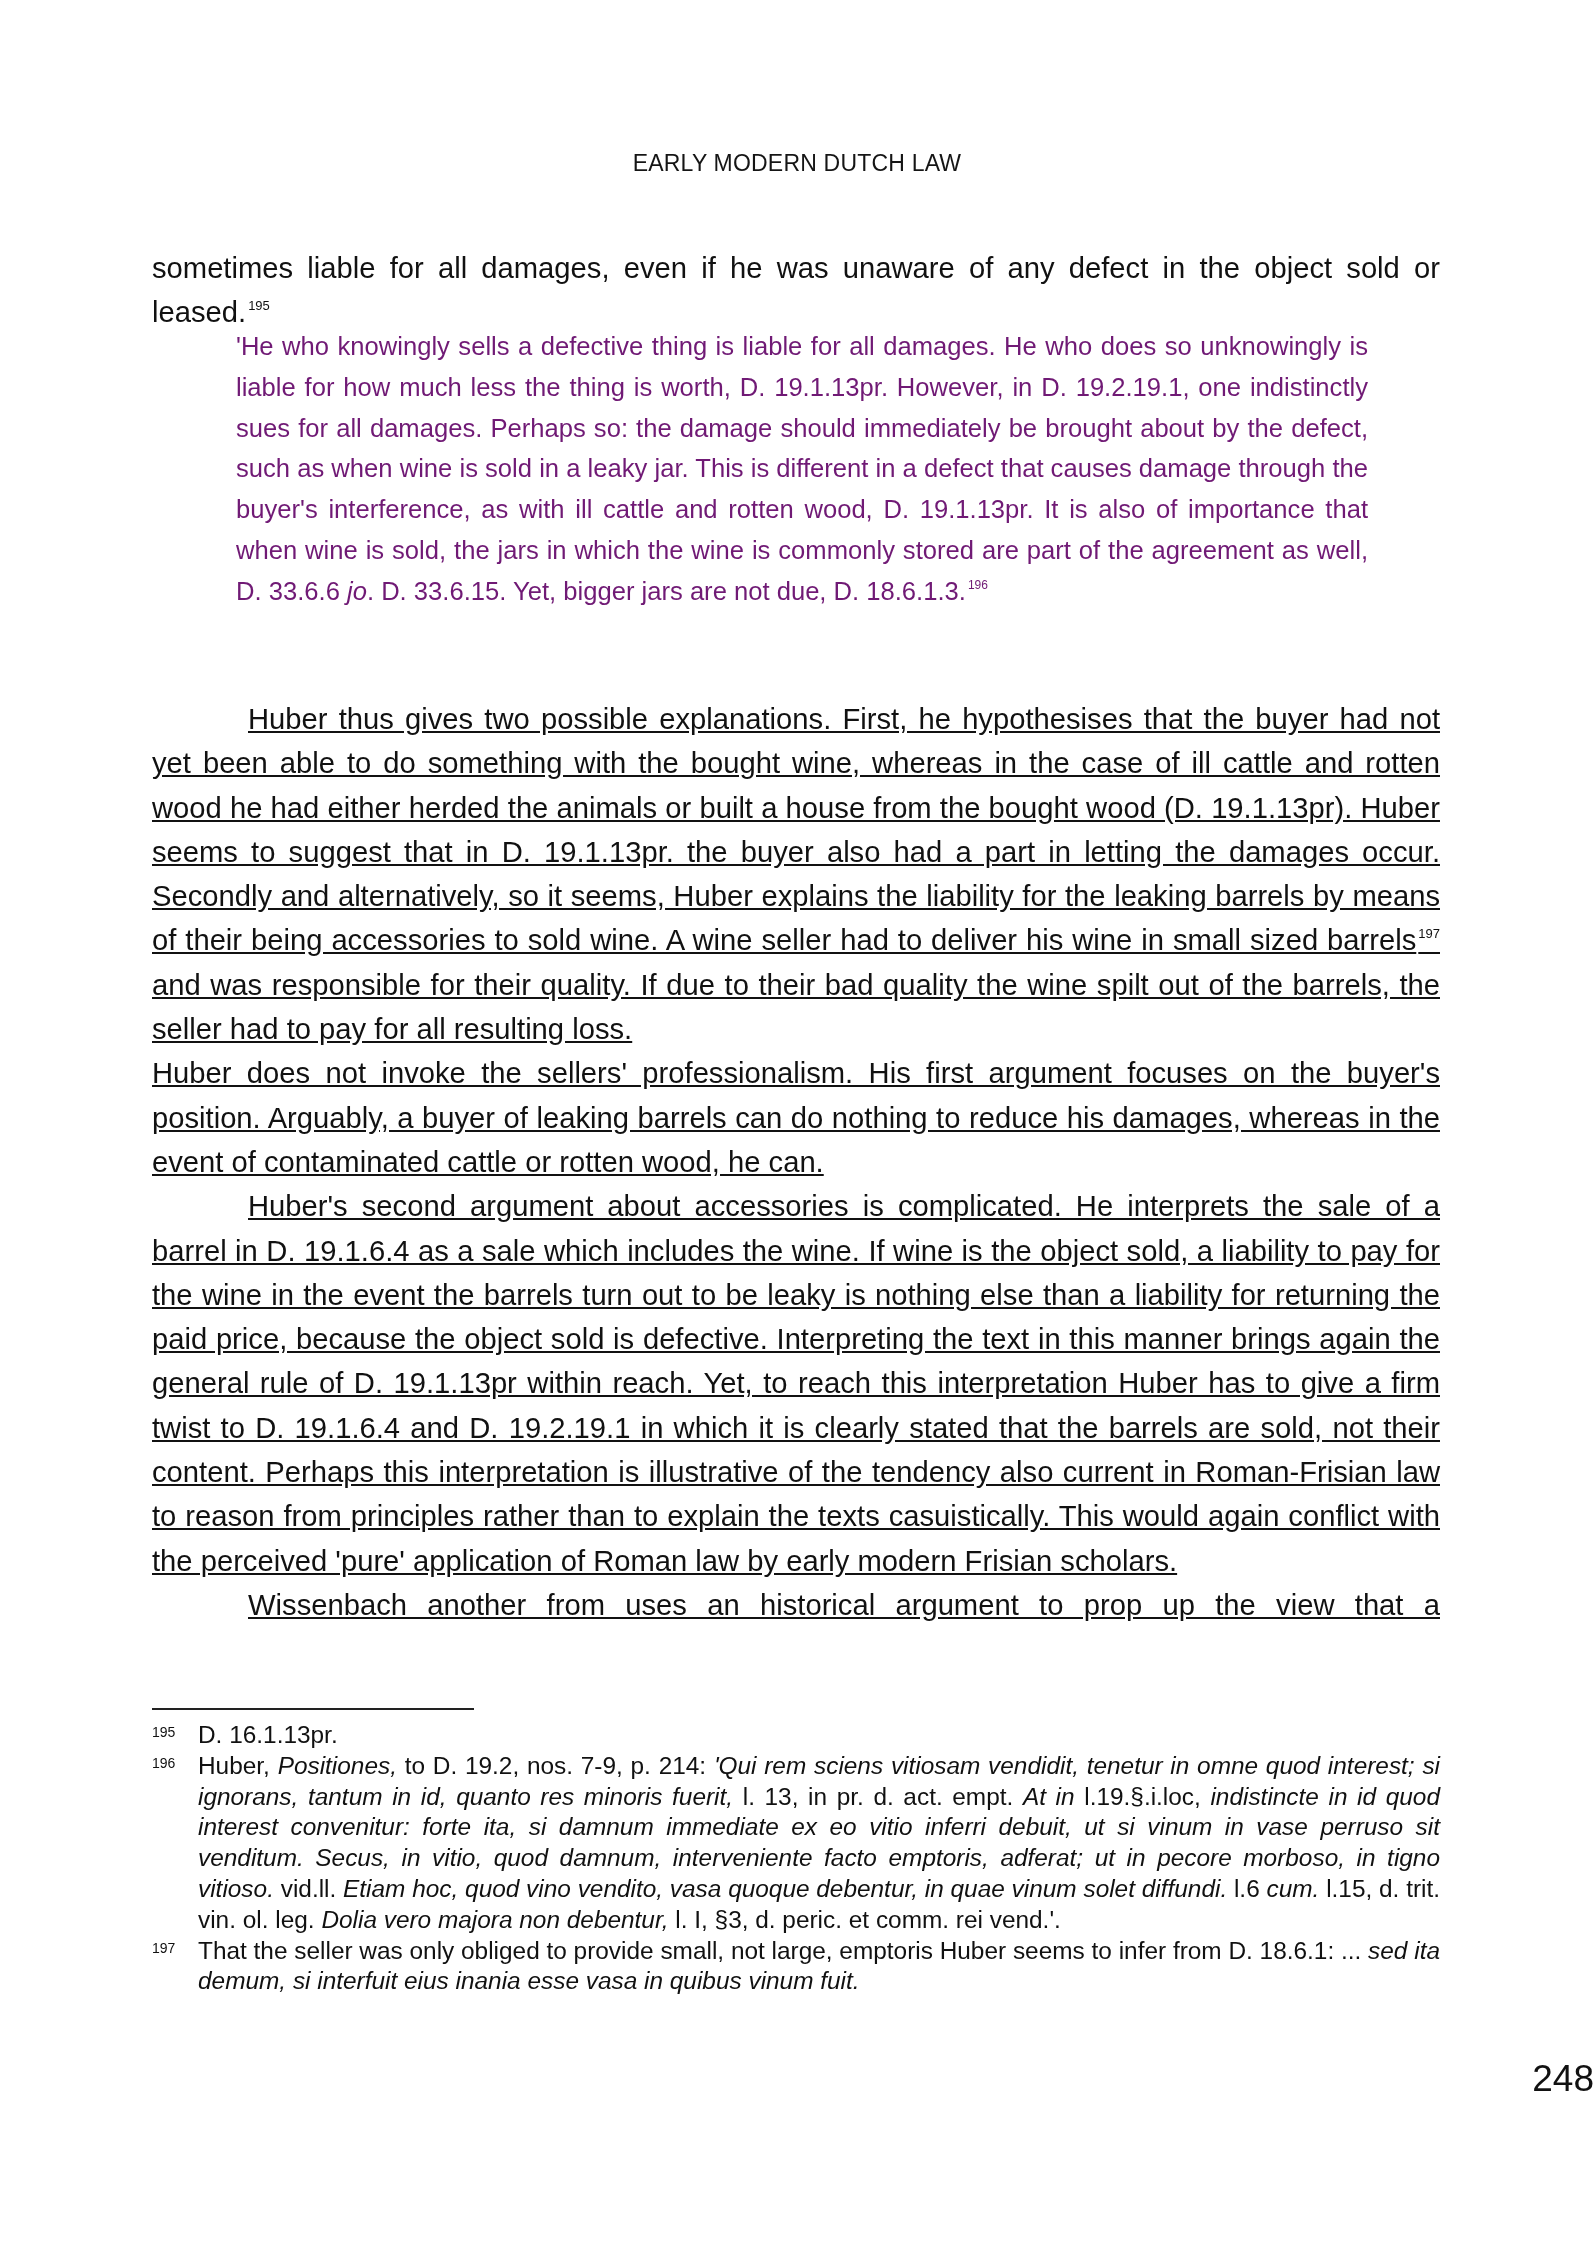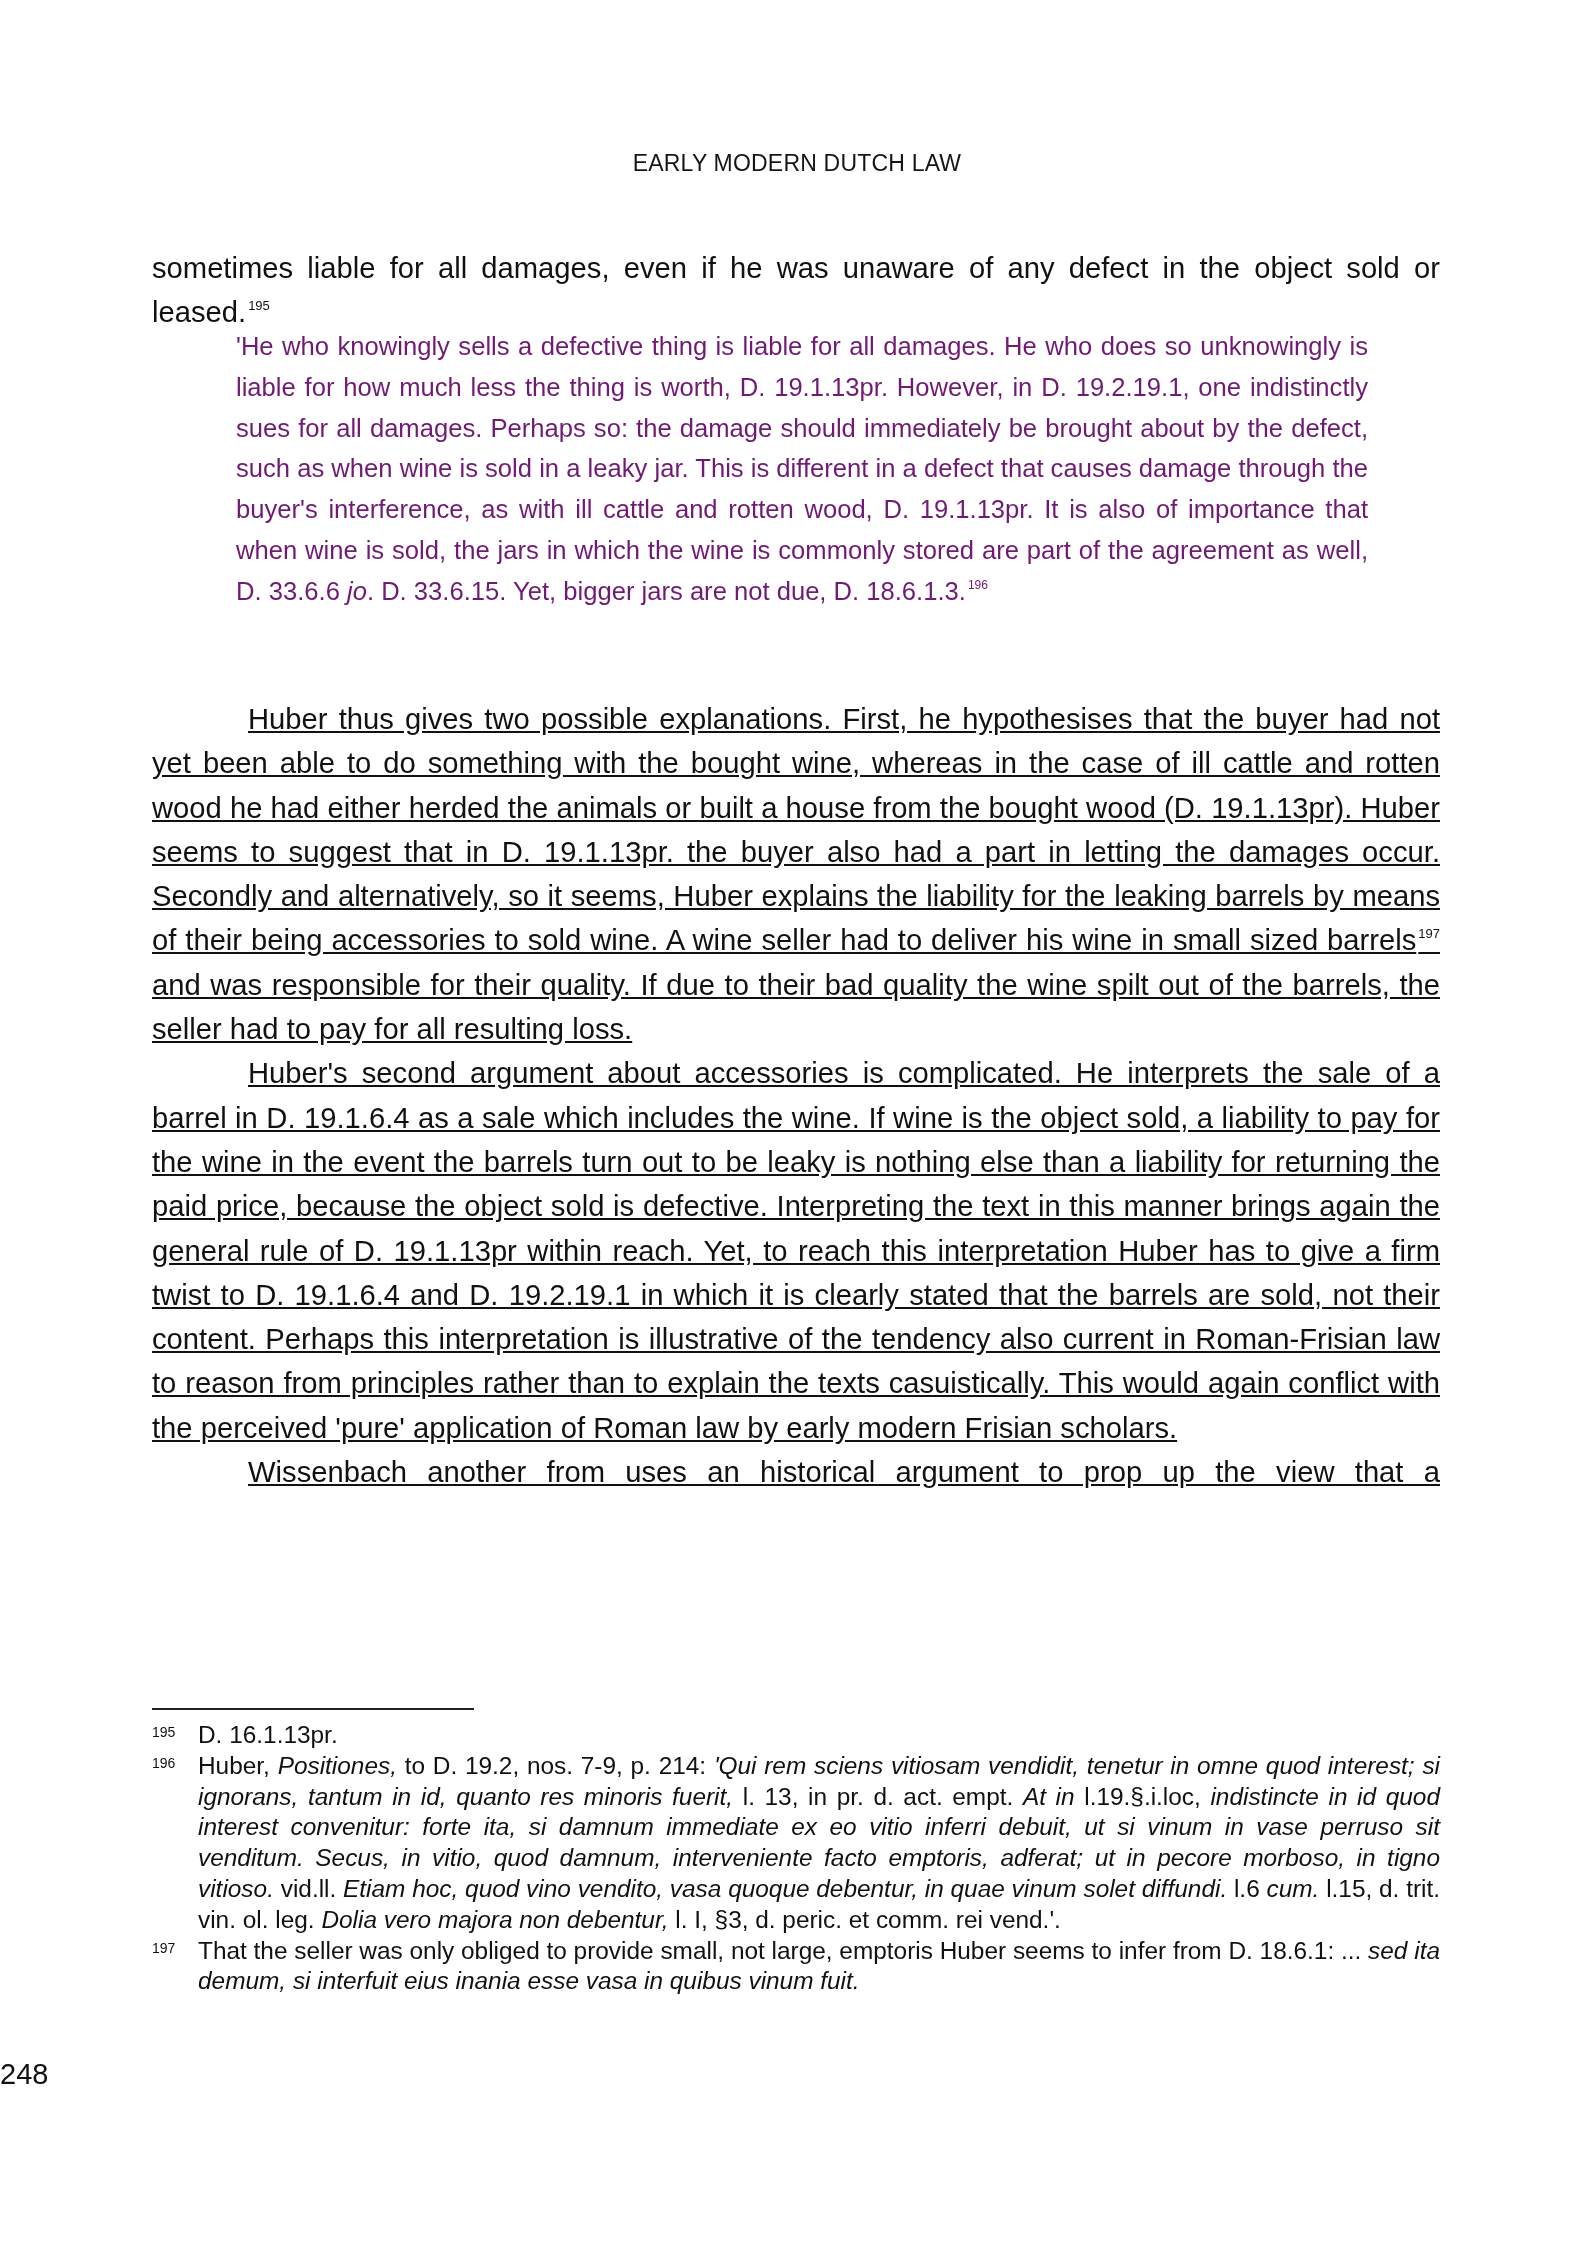--- a/index.html
+++ b/index.html
@@ -97,41 +97,42 @@
     position: absolute;
     left: 0;
     top: -3px;
     font-size: 14px;
   }
   .page-number {
     position: absolute;
     top: 2058px;
     left: 0;
     width: 1594px;
-    text-align: left;
-    font-size: 29px;
+    text-align: right;
+    font-size: 37px;
     color: #111;
   }
   i { font-style: italic; }
 </style>
 </head>
 <body>
 
 <div class="page">
 
   <div class="running-head">EARLY MODERN DUTCH LAW</div>
 
   <div class="body-text p1">
     <p><span>sometimes liable for all damages, even if he was unaware of any defect in the object sold or leased.</span><sup class="fnref">195</sup></p>
   </div>
 
   <blockquote class="quote"><span>'He who knowingly sells a defective thing is liable for all damages. He who does so unknowingly is liable for how much less the thing is worth, D. 19.1.13pr. However, in D. 19.2.19.1, one indistinctly sues for all damages. Perhaps so: the damage should immediately be brought about by the defect, such as when wine is sold in a leaky jar. This is different in a defect that causes damage through the buyer's interference, as with ill cattle and rotten wood, D. 19.1.13pr. It is also of importance that when wine is sold, the jars in which the wine is commonly stored are part of the agreement as well, D. 33.6.6 </span><i>jo</i><span>. D. 33.6.15. Yet, bigger jars are not due, D. 18.6.1.3.</span><sup class="fnref">196</sup></blockquote>
 
   <div class="body-text main-body">
     <p class="indent"><span>Huber thus gives two possible explanations. First, he hypothesises that the buyer had not yet been able to do something with the bought wine, whereas in the case of ill cattle and rotten wood he had either herded the animals or built a house from the bought wood (D. 19.1.13pr). Huber seems to suggest that in D. 19.1.13pr. the buyer also had a part in letting the damages occur. Secondly and alternatively, so it seems, Huber explains the liability for the leaking barrels by means of their being accessories to sold wine. A wine seller had to deliver his wine in small sized barrels</span><sup class="fnref">197</sup><span> and was responsible for their quality. If due to their bad quality the wine spilt out of the barrels, the seller had to pay for all resulting loss.</span></p>
+    <p>Huber does not invoke the sellers' professionalism. His first argument focuses on the buyer's position. Arguably, a buyer of leaking barrels can do nothing to reduce his damages, whereas in the event of contaminated cattle or rotten wood, he can.</p>
     <p class="indent">Huber's second argument about accessories is complicated. He interprets the sale of a barrel in D. 19.1.6.4 as a sale which includes the wine. If wine is the object sold, a liability to pay for the wine in the event the barrels turn out to be leaky is nothing else than a liability for returning the paid price, because the object sold is defective. Interpreting the text in this manner brings again the general rule of D. 19.1.13pr within reach. Yet, to reach this interpretation Huber has to give a firm twist to D. 19.1.6.4 and D. 19.2.19.1 in which it is clearly stated that the barrels are sold, not their content. Perhaps this interpretation is illustrative of the tendency also current in Roman-Frisian law to reason from principles rather than to explain the texts casuistically. This would again conflict with the perceived 'pure' application of Roman law by early modern Frisian scholars.</p>
     <p class="indent" style="text-align-last: justify;">Wissenbach another from uses an historical argument to prop up the view that a</p>
   </div>
 
   <div class="fn-sep"></div>
 
   <div class="footnotes">
     <div class="fn">
       <span class="fn-num">195</span>
       <span>D. 16.1.13pr.</span>

